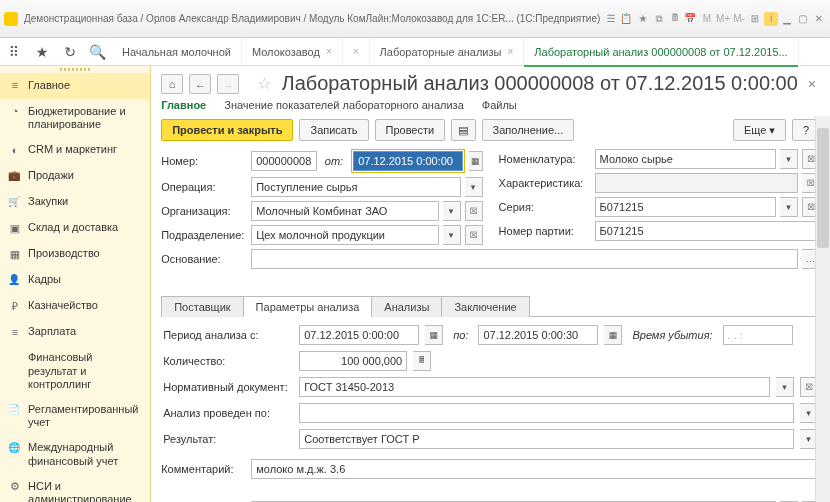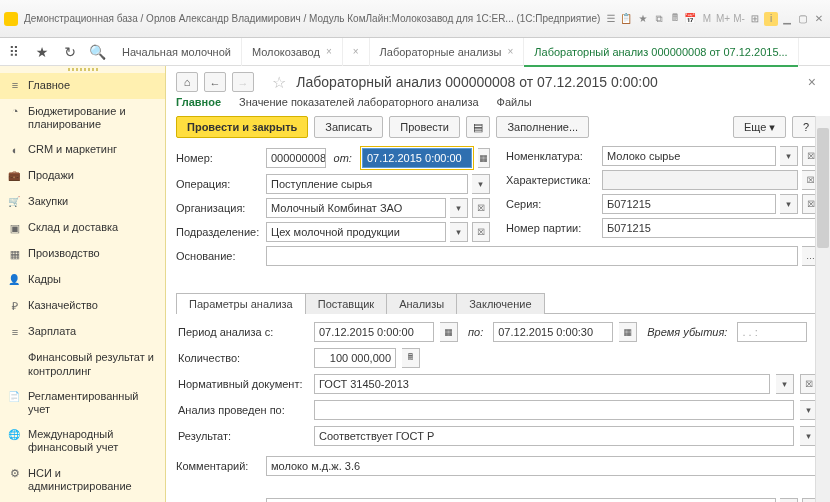--- a/index.html
+++ b/index.html
@@ -28,21 +28,21 @@
 .sidebar .handle { height: 3px; background: repeating-linear-gradient(90deg,#d6c66a,#d6c66a 2px,transparent 2px,transparent 4px); margin: 2px auto; width: 30px; }
 .side-item { padding: 6px 8px 6px 8px; display: flex; align-items: flex-start; gap: 6px; color: #333; line-height: 1.2; cursor: pointer; }
 .side-item.active { background: #fff0b0; }
 .side-item .ico { width: 14px; height: 14px; flex-shrink: 0; display: inline-flex; align-items: center; justify-content: center; color: #666; font-size: 11px; }
 
 .content { flex: 1; display: flex; flex-direction: column; overflow: hidden; padding: 6px 10px 0 10px; }
 
 
 .doc-head { display: flex; align-items: center; gap: 6px; margin-bottom: 4px; }
 .btn-sq { width: 22px; height: 20px; border: 1px solid #bbb; background: #f6f6f6; display: flex; align-items: center; justify-content: center; font-size: 11px; color: #555; border-radius: 2px; }
-.doc-title { font-size: 14px; color: #444; margin-left: 4px; flex: 1; white-space: nowrap; overflow: hidden; }
+.doc-title { font-size: 20px; color: #444; margin-left: 4px; flex: 1; white-space: nowrap; overflow: hidden; }
 .close-x { color: #888; font-size: 14px; padding: 0 4px; }
 
 .sub-tabs { display: flex; gap: 18px; padding: 0 0 8px 0; }
 .sub-tab { color: #444; cursor: pointer; }
 .sub-tab.active { color: #1a7a3a; font-weight: bold; }
 
 .toolbar-row { display: flex; gap: 6px; align-items: center; margin-bottom: 8px; }
 .btn { height: 22px; border: 1px solid #bbb; background: #f6f6f6; padding: 0 10px; display: flex; align-items: center; font-size: 11px; color: #333; border-radius: 2px; }
 .btn.yellow { background: #ffde3f; border-color: #d4b200; font-weight: bold; }
 .toolbar-spacer { flex: 1; }
@@ -276,40 +276,40 @@
       </div>
     </div>
 
     <div class="row-full">
       <span class="lbl">Основание:</span>
       <span class="input stretch"></span>
       <span class="ib">…</span>
     </div>
 
     <div class="inner-tabs">
+      <div class="inner-tab">Поставщик</div>
       <div class="inner-tab active">Параметры анализа</div>
-      <div class="inner-tab">Поставщик</div>
       <div class="inner-tab">Анализы</div>
       <div class="inner-tab">Заключение</div>
     </div>
 
     <div class="inner-body">
       <div class="irow">
         <span class="ilbl">Период анализа с:</span>
         <span class="input" style="width:120px;">07.12.2015  0:00:00</span>
         <span class="ib">▦</span>
         <span class="sublbl">по:</span>
         <span class="input" style="width:120px;text-align:right;">07.12.2015  0:00:30</span>
         <span class="ib">▦</span>
         <span class="sublbl">Время убытия:</span>
         <span class="input" style="width:70px;color:#aaa;">. .  :</span>
       </div>
       <div class="irow">
         <span class="ilbl">Количество:</span>
-        <span class="input" style="width:82px;text-align:right;justify-content:flex-end;">100 000,000</span>
+        <span class="input" style="width:108px;text-align:right;justify-content:flex-end;">100 000,000</span>
         <span class="ib">🖩</span>
       </div>
       <div class="irow">
         <span class="ilbl">Нормативный документ:</span>
         <span class="input stretch">ГОСТ 31450-2013</span>
         <span class="ib">▾</span>
         <span class="ib" style="border-left:1px solid #bbb;">⮽</span>
       </div>
       <div class="irow">
         <span class="ilbl">Анализ проведен по:</span>

